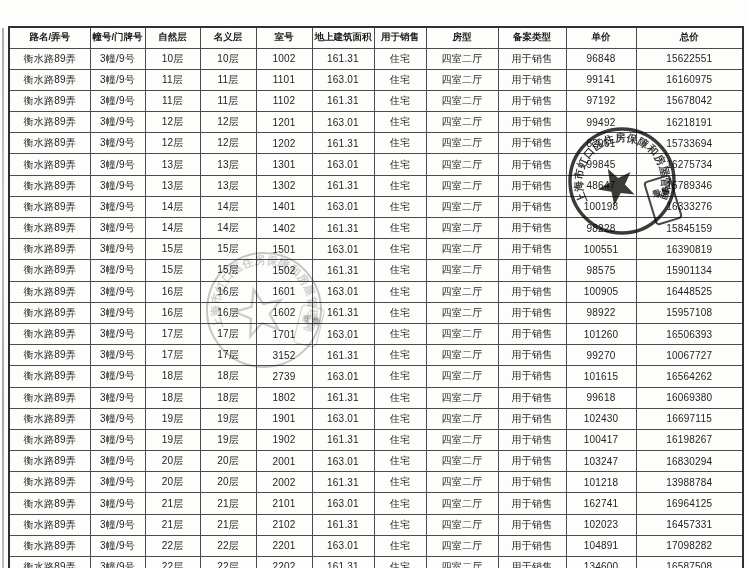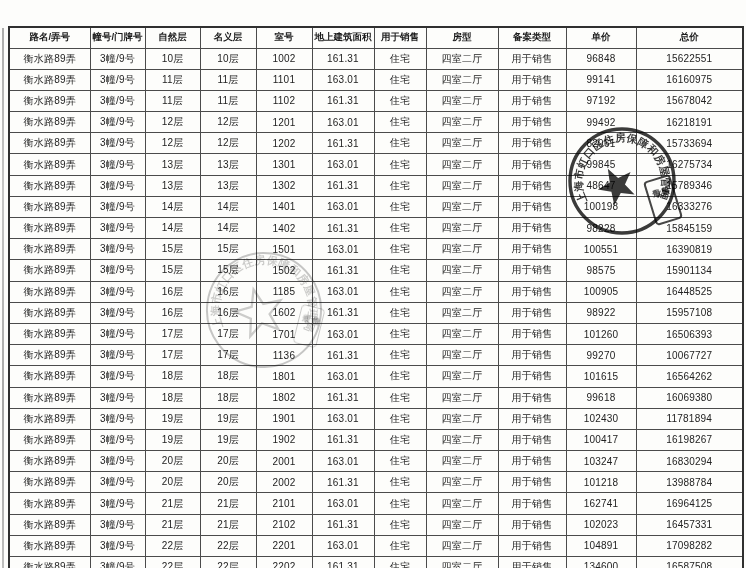--- a/index.html
+++ b/index.html
@@ -257,21 +257,21 @@
           <td>四室二厅</td>
           <td>用于销售</td>
           <td>98575</td>
           <td>15901134</td>
         </tr>
         <tr>
           <td>衡水路89弄</td>
           <td>3幢/9号</td>
           <td>16层</td>
           <td>16层</td>
-          <td>1185</td>
+          <td>1601</td>
           <td>163.01</td>
           <td>住宅</td>
           <td>四室二厅</td>
           <td>用于销售</td>
           <td>100905</td>
           <td>16448525</td>
         </tr>
         <tr>
           <td>衡水路89弄</td>
           <td>3幢/9号</td>
@@ -296,34 +296,34 @@
           <td>四室二厅</td>
           <td>用于销售</td>
           <td>101260</td>
           <td>16506393</td>
         </tr>
         <tr>
           <td>衡水路89弄</td>
           <td>3幢/9号</td>
           <td>17层</td>
           <td>17层</td>
-          <td>1136</td>
+          <td>3152</td>
           <td>161.31</td>
           <td>住宅</td>
           <td>四室二厅</td>
           <td>用于销售</td>
           <td>99270</td>
           <td>10067727</td>
         </tr>
         <tr>
           <td>衡水路89弄</td>
           <td>3幢/9号</td>
           <td>18层</td>
           <td>18层</td>
-          <td>1801</td>
+          <td>2739</td>
           <td>163.01</td>
           <td>住宅</td>
           <td>四室二厅</td>
           <td>用于销售</td>
           <td>101615</td>
           <td>16564262</td>
         </tr>
         <tr>
           <td>衡水路89弄</td>
           <td>3幢/9号</td>
@@ -341,21 +341,21 @@
           <td>衡水路89弄</td>
           <td>3幢/9号</td>
           <td>19层</td>
           <td>19层</td>
           <td>1901</td>
           <td>163.01</td>
           <td>住宅</td>
           <td>四室二厅</td>
           <td>用于销售</td>
           <td>102430</td>
-          <td>11781894</td>
+          <td>16697115</td>
         </tr>
         <tr>
           <td>衡水路89弄</td>
           <td>3幢/9号</td>
           <td>19层</td>
           <td>19层</td>
           <td>1902</td>
           <td>161.31</td>
           <td>住宅</td>
           <td>四室二厅</td>

